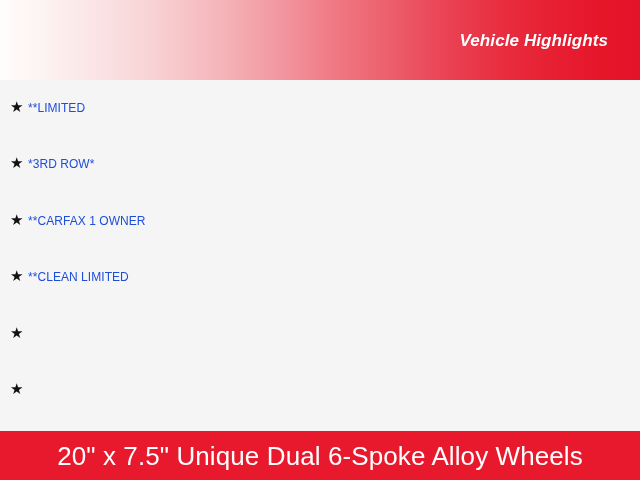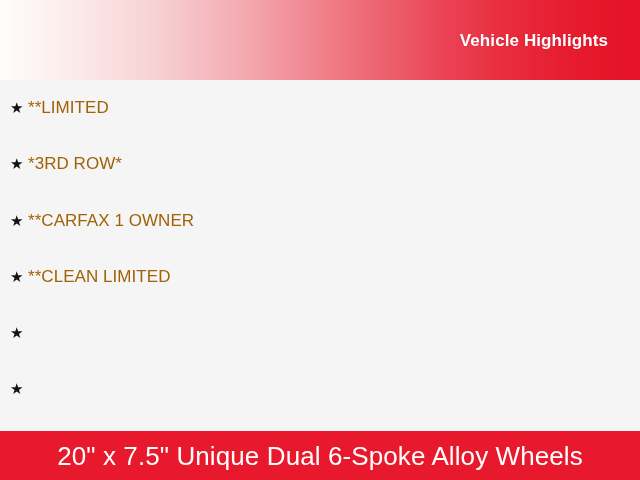--- a/index.html
+++ b/index.html
@@ -41,20 +41,21 @@
         #ec5b69 62%,
         #ea4253 70%,
         #e82c3e 79%,
         #e71d31 88%,
         #e61528 95%,
         #e5122a 100%);
     box-sizing: border-box;
     display: flex;
     align-items: center;
     justify-content: flex-end;
+    font-style: italic;
   }
   .header-title {
     color: #ffffff;
     font-size: 17px;
     font-weight: bold;
     letter-spacing: 0.1px;
     padding-right: 32px;
     margin-top: 2px;
     white-space: nowrap;
     text-shadow: 0 0 1px rgba(140,10,25,0.25);
@@ -86,23 +87,23 @@
   }
   .star-bullet {
     flex: 0 0 auto;
     width: 18px;
     font-size: 15px;
     line-height: 1;
     color: #121212;
     text-align: left;
   }
   .highlight-text {
-    font-size: 17px;
+    font-size: 12px;
     line-height: 1;
-    color: #a16207;
+    color: #1d4ed8;
     white-space: nowrap;
     letter-spacing: 0.05px;
   }
 
   
   .footer-banner {
     position: relative;
     width: 640px;
     height: 49px;
     flex: 0 0 49px;

